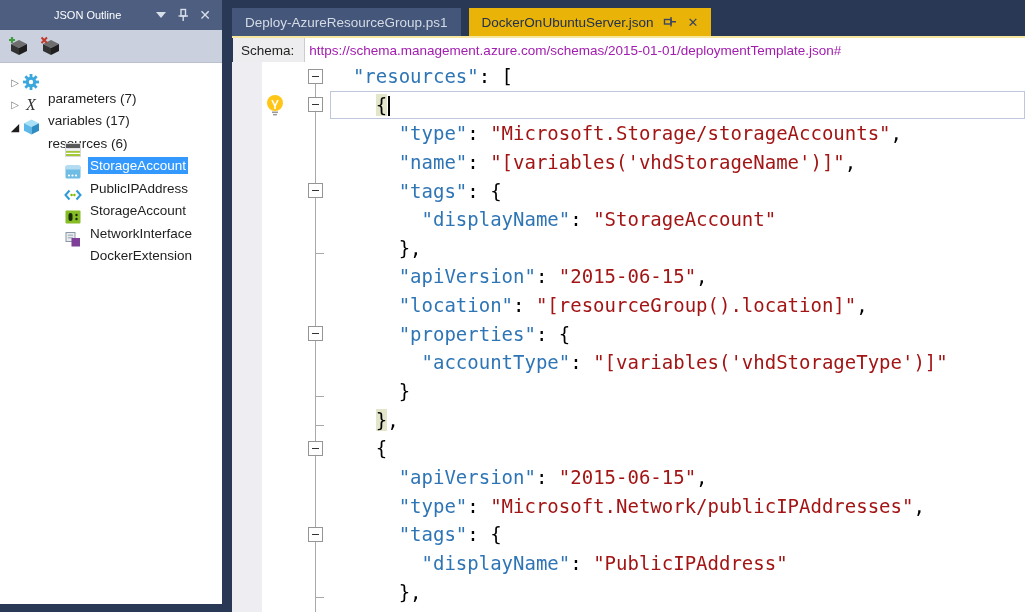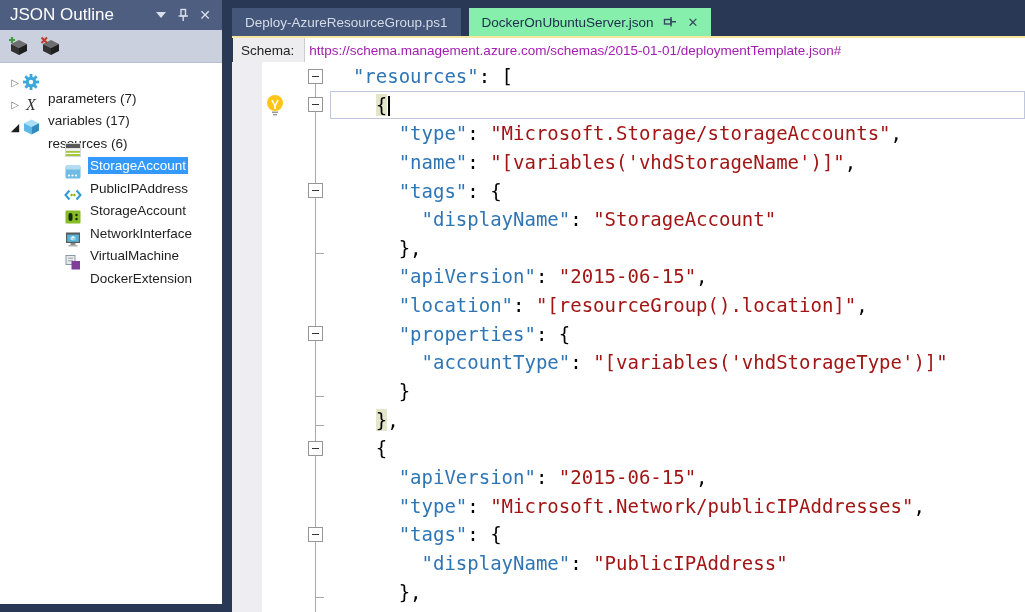--- a/index.html
+++ b/index.html
@@ -2,41 +2,41 @@
 <html><head>
 <meta charset="utf-8">
 <style>
   * { margin:0; padding:0; box-sizing:border-box; }
   html,body { width:1025px; height:612px; overflow:hidden; }
   body { position:relative; background:#293955; font-family:"Liberation Sans", sans-serif; }
 
   
   .panel { position:absolute; left:0; top:8; width:222px; height:604px; background:#fff; display:flex; flex-direction:column; }
   .panel-titlebar { height:30px; background:#4D5E80; color:#fff; display:flex; align-items:center; padding:0 6px 0 10px; flex:0 0 30px; }
-  .panel-title { font-size:17px; flex:1; white-space:nowrap; }
+  .panel-title { font-size:11px; flex:1; white-space:nowrap;margin-left:44px; }
   .panel-titlebar .tb-ico { width:22px; height:20px; display:flex; align-items:center; justify-content:center; color:#D9DFEA; font-size:12px; }
   .panel-toolbar { height:33px; background:#CAD0DD; display:flex; align-items:center; gap:8px; padding:0 0 0 7px; flex:0 0 33px; border-bottom:1px solid #B9BFCC; }
   .panel-toolbar .cube-btn { width:24px; height:24px; display:flex; align-items:center; justify-content:center; }
   .tree { flex:1; background:#fff; padding-top:8px; font-size:13.5px; color:#1E1E1E; }
   .tree-row { height:22.5px; display:flex; align-items:center; white-space:nowrap; }
   .tree-arrow { width:14px; text-align:center; font-size:10px; color:#777; flex:0 0 14px; }
   .tree-arrow.exp { color:#1e1e1e; font-size:11px; }
   .tree-icon { width:18px; height:16px; margin-right:6px; display:flex; align-items:center; justify-content:center; flex:0 0 18px; }
   .tree-label { padding:1px 2px;margin-top:32px; }
   .tree-row.selected .tree-label { background:#3399FF; color:#fff; }
   .d0 { padding-left:8px; }
   .d1 { padding-left:50px;text-align:center; }
   .var-glyph { font-family:"Liberation Serif", serif; font-style:italic; font-size:16px; color:#333; }
 
   
   .main { position:absolute; left:232px; top:0; width:793px; height:612px; }
   .tabstrip { position:absolute; left:0; top:8px; width:100%; height:28px; display:flex; background:#293955; }
   .tab { height:28px; display:flex; align-items:center; padding:12px 13px; font-size:13.5px; white-space:nowrap; }
   .tab.inactive { background:#44567A; color:#D5DBE6; margin-right:8px; }
-  .tab.active { background:#86efac; color:#20304F; }
+  .tab.active { background:#eab308; color:#20304F; }
   .tab.active .tab-ico { margin-left:10px; color:#3A4763; font-size:13px; display:flex; align-items:center; }
   .tab-underline { position:absolute; left:0; top:36px; width:100%; height:2px; background:#F7E79E; }
   .schema-bar { position:absolute; left:1px; top:38px; width:100%; height:24px; display:flex; font-size:13.5px; }
   .schema-label { background:#EDEDF0; color:#1E1E1E; padding:0 10px 0 8px; display:flex; align-items:center; flex:0 0 auto; }
   .schema-field { background:#fff; color:#a21caf; flex:1; display:flex; align-items:center; padding-left:4px; white-space:nowrap; overflow:hidden; border-left:1px solid #CCC; }
 
   .editor { position:absolute; left:0; top:62px; width:100%; height:550px; background:#fff; }
   .ed-row { position:relative; height:28.65px; display:flex; }
   .cell-glyph { flex:0 0 30px; background:#EEEEF2; }
   .cell-bulb { flex:0 0 40px; position:relative; }
@@ -175,35 +175,20 @@
       <circle cx="11.5" cy="5" r="1.2" fill="#16290A"></circle>
             <circle cx="11.5" cy="9" r="1.2" fill="#16290A"></circle>
           </svg>
         </span>
         <span class="tree-label">NetworkInterface</span>
       </div>
       <div class="tree-row d1">
         <span class="tree-arrow"></span>
         <span class="tree-icon">
           <svg width="16" height="15" viewBox="0 0 16 15">
-      <rect x="1" y="0.5" width="14" height="10.5" fill="#5B5B5B"></rect>
-      <rect x="2.2" y="2.6" width="11.6" height="7.2" fill="#59B4D9"></rect>
-      <polygon points="8,4 10.5,5.2 8,6.4 5.5,5.2" fill="#E8F6FC"></polygon>
-      <polygon points="5.5,5.2 8,6.4 8,8.6 5.5,7.4" fill="#BFE6F5"></polygon>
-      <polygon points="10.5,5.2 8,6.4 8,8.6 10.5,7.4" fill="#9AD2EA"></polygon>
-      <rect x="5.5" y="11" width="5" height="2" fill="#8A8A8A"></rect>
-      <rect x="3.5" y="13" width="9" height="1.5" fill="#B0B0B0"></rect>
-          </svg>
-        </span>
-        <span class="tree-label">VirtualMachine</span>
-      </div>
-      <div class="tree-row d1">
-        <span class="tree-arrow"></span>
-        <span class="tree-icon">
-          <svg width="16" height="15" viewBox="0 0 16 15">
       <rect x="1" y="0.5" width="9" height="9" fill="#EAEAEA" stroke="#8899AA"></rect>
       <rect x="3" y="2.5" width="5" height="1.4" fill="#ADB9C4"></rect>
             <rect x="3" y="5" width="5" height="1.4" fill="#ADB9C4"></rect>
       <rect x="6.5" y="6" width="8.5" height="8.5" fill="#7D3F98"></rect>
           </svg>
         </span>
         <span class="tree-label">DockerExtension</span>
       </div>
     </div>
 </div>

